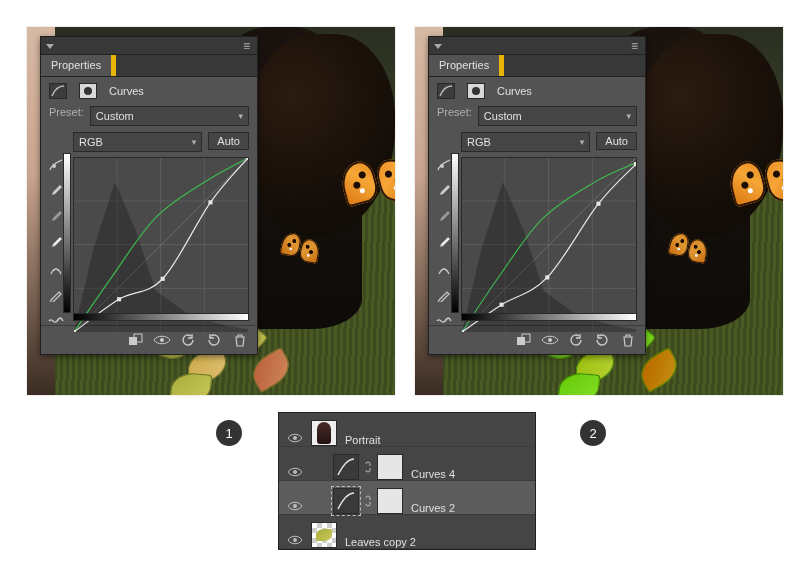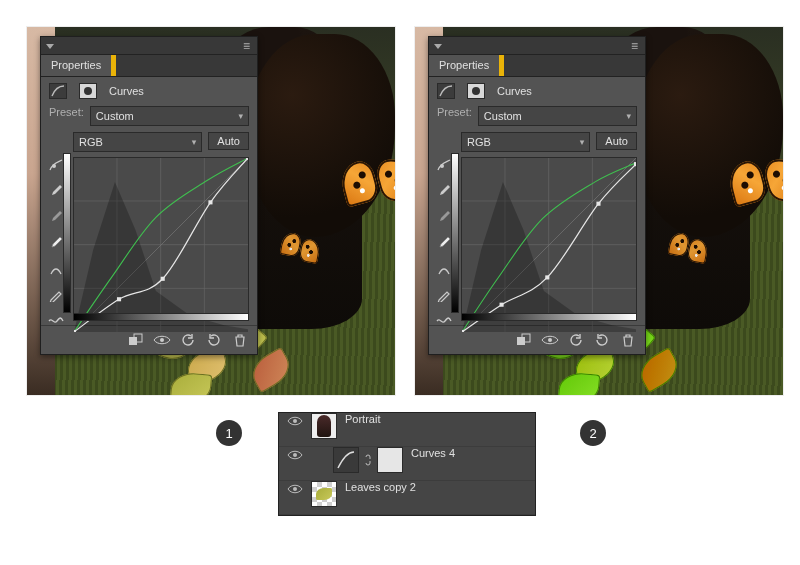--- a/index.html
+++ b/index.html
@@ -124,21 +124,21 @@
     font-size:13px;font-weight:500;
   }
   .badge.b1{left:216px; top:420px;}
   .badge.b2{left:580px; top:420px;}
 
   
   .layers {
     position:absolute; left:278px; top:412px; width:258px;
     background:var(--panel-darker); border:1px solid #222;
   }
-  .layer-row{display:flex;align-items:flex-start;gap:8px;height:34px;padding:0 8px;border-bottom:1px solid #3c3c3c;}
+  .layer-row{display:flex;align-items:flex-end;gap:8px;height:34px;padding:0 8px;border-bottom:1px solid #3c3c3c;}
   .layer-row.sel{background:#5c5c5c;}
   .eye{width:16px;height:16px;display:flex;align-items:center;justify-content:center;color:var(--text-dim);}
   .thumbs{display:flex;align-items:center;gap:4px;}
   .thumb{width:26px;height:26px;border:1px solid #2a2a2a;background:#3a3a3a;display:flex;align-items:center;justify-content:center;overflow:hidden;}
   .thumb.mask{background:#e6e6e6;}
   .thumb.sel-outline{outline:1px dashed #bbb; outline-offset:1px;}
   .thumb.portrait{background:#eee;}
   .thumb.portrait::after{content:"";width:14px;height:22px;border-radius:7px 7px 3px 3px;background:linear-gradient(#4a2a2a,#201410);}
   .thumb.checker{background:
     conic-gradient(#cfcfcf 25%,#fff 0 50%,#cfcfcf 0 75%,#fff 0) 0 0/10px 10px;}
@@ -506,20 +506,43 @@
       </span>
       <span class="link-icon">
         <svg width="8" height="12">
               <path d="M2 3a2 2 0 0 1 4 0v2M2 9a2 2 0 0 0 4 0V7" stroke="#bbb" fill="none"></path>
             </svg>
       </span>
       <span class="thumb mask"></span>
         </span>
         <span class="layer-name">Curves 4</span>
       </div>
+      <div class="layer-row sel">
+    <span class="eye">
+      <svg width="16" height="12">
+            <path d="M1 6c3-5 11-5 14 0-3 5-11 5-14 0z" fill="none" stroke="#bbb"></path>
+            <circle cx="8" cy="6" r="2" fill="#bbb"></circle>
+          </svg>
+    </span>
+        <span class="indent"></span>
+        <span class="thumbs">
+      <span class="thumb cv-thumb sel-outline">
+        <svg width="22" height="22">
+              <path d="M3 19 Q11 3 19 3" stroke="#ddd" fill="none" stroke-width="1.5"></path>
+            </svg>
+      </span>
+      <span class="link-icon">
+        <svg width="8" height="12">
+              <path d="M2 3a2 2 0 0 1 4 0v2M2 9a2 2 0 0 0 4 0V7" stroke="#bbb" fill="none"></path>
+            </svg>
+      </span>
+      <span class="thumb mask"></span>
+        </span>
+        <span class="layer-name">Curves 2</span>
+      </div>
       <div class="layer-row">
     <span class="eye">
       <svg width="16" height="12">
             <path d="M1 6c3-5 11-5 14 0-3 5-11 5-14 0z" fill="none" stroke="#bbb"></path>
             <circle cx="8" cy="6" r="2" fill="#bbb"></circle>
           </svg>
     </span>
         <span class="thumbs">
           <span class="thumb checker"></span>
         </span>

